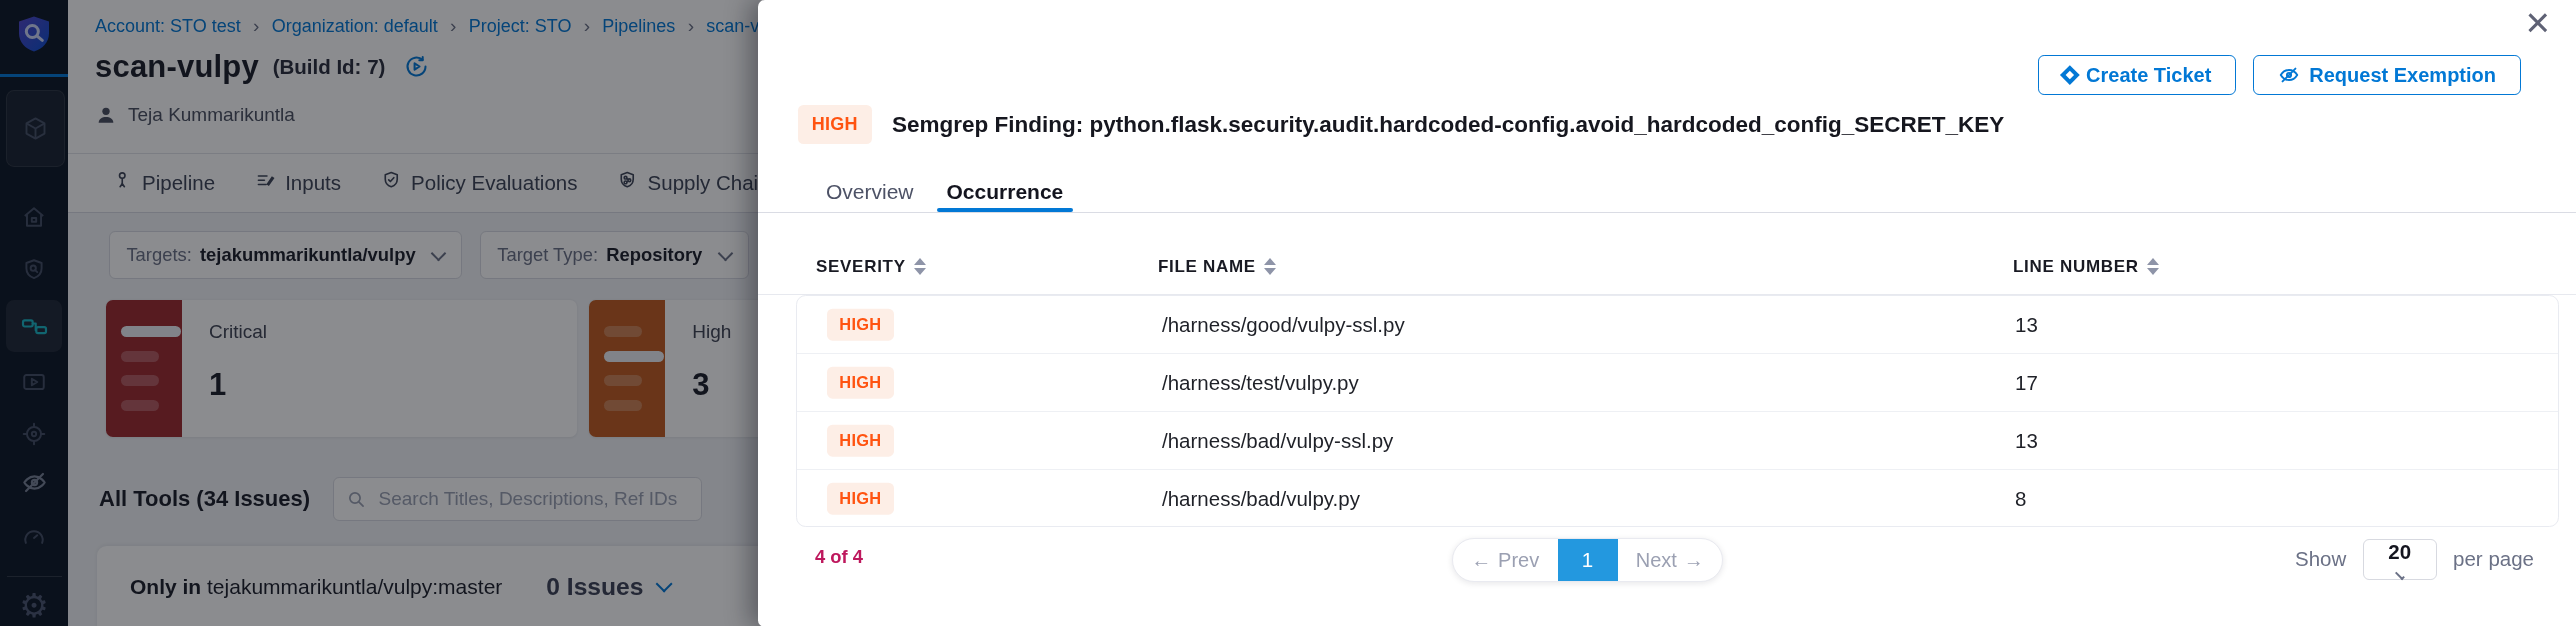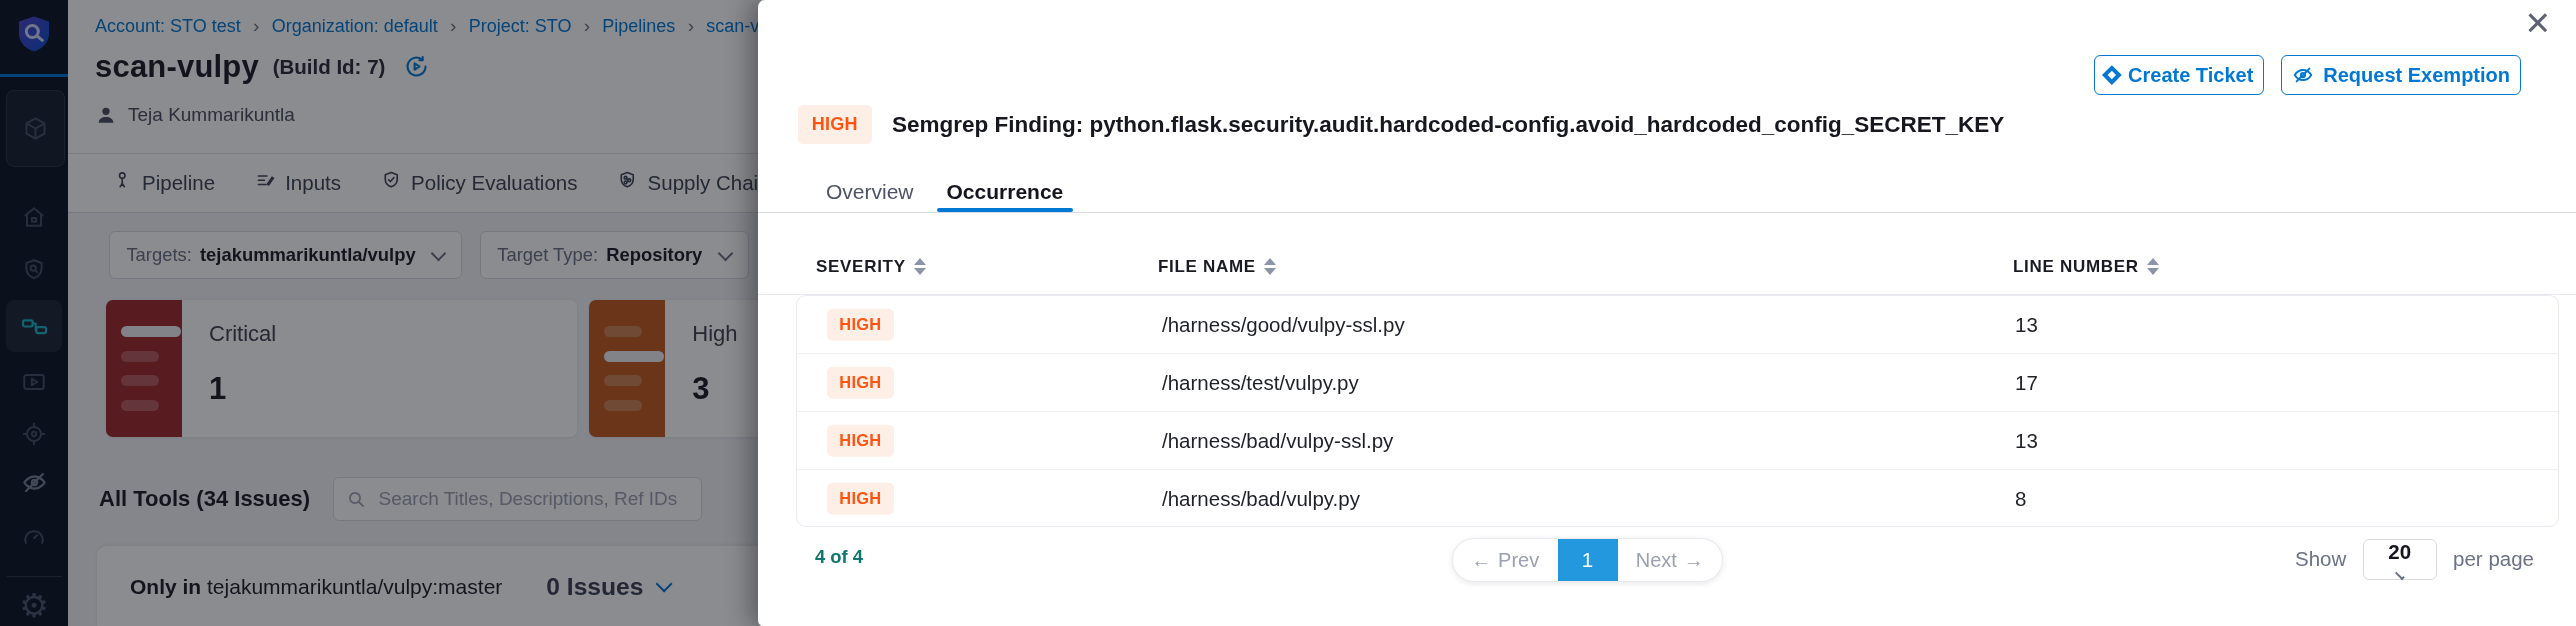--- a/index.html
+++ b/index.html
@@ -55,21 +55,21 @@
        border-bottom:2px solid #6b7186;transform:rotate(45deg) translate(-1.4px,-1.4px);margin-left:9.6px;}
 
   .cards{position:absolute;left:38px;top:300px;display:flex;gap:12.3px;}
   .sev-card{width:471px;height:137px;background:#ffffff;border-radius:6.8px;display:flex;
             box-shadow:0 0.7px 2.7px rgba(20,24,40,.08);}
   .sev-block{width:76px;border-radius:6.8px 0 0 6.8px;display:flex;flex-direction:column;
              justify-content:center;gap:13.7px;padding-left:15px;box-sizing:border-box;flex:none;}
   .sev-bar{height:11px;border-radius:5.5px;background:rgba(255,255,255,0.24);width:38px;}
   .sev-bar.hl{background:#edeff3;width:60px;}
   .sev-card .txt{padding:20.5px 0 0 27px;display:flex;flex-direction:column;}
-  .sev-label{font-size:22px;color:#3f4454;}
+  .sev-label{font-size:19px;color:#3f4454;}
   .sev-count{font-size:31px;font-weight:700;color:#1c1f2b;margin-top:24.6px;}
 
   .tools-row{position:absolute;left:31px;top:477px;display:flex;align-items:center;gap:23px;}
   .tools-title{font-size:22px;font-weight:700;color:#1c1f2b;white-space:nowrap;}
   .searchbox{width:369px;height:44px;background:#ffffff;border:0.7px solid #d8dae2;border-radius:6.1px;
              display:flex;align-items:center;padding:0 12.3px;gap:9.6px;box-sizing:border-box;}
   .searchbox input{border:0;outline:0;background:transparent;font-size:19px;flex:1;
                    font-family:"Liberation Sans",sans-serif;color:#1c1f2b;}
   .searchbox input::placeholder{color:#9aa0b2;}
 
@@ -84,21 +84,21 @@
 
   
   .backdrop{position:absolute;inset:0;background:rgba(8,10,16,0.47);z-index:50;}
   .modal{position:absolute;left:758px;top:0;width:1818px;height:627px;background:#ffffff;z-index:100;
          border-radius:6.8px 0 0 6.8px;box-shadow:-8.2px 0 23px rgba(10,12,20,.35);}
   .close-x{position:absolute;top:0px;right:26px;font-size:42px;color:#5f6275;line-height:1.1;cursor:pointer;}
 
   .m-actions{position:absolute;top:55px;right:55px;display:flex;gap:16.4px;}
   .btn{height:40px;box-sizing:border-box;border:1.4px solid #0278d5;border-radius:6.1px;background:#ffffff;
        color:#0278d5;font-size:20px;font-weight:700;display:flex;align-items:center;gap:9.6px;
-       padding:0 10px;white-space:nowrap;}
+       padding:0 24px;white-space:nowrap;}
   .dia{width:13.7px;height:13.7px;background:#0278d5;transform:rotate(45deg);position:relative;flex:none;}
   .dia::after{content:"";position:absolute;inset:4.1px;background:#ffffff;}
 
   .m-head{position:absolute;left:40px;top:105px;display:flex;align-items:center;gap:20.5px;}
   .badge{background:#fdeee6;color:#ff5310;font-weight:700;border-radius:5.5px;letter-spacing:0.3px;}
   .badge-h{font-size:18px;padding:9px 13.7px;}
   .m-title{font-size:22.5px;font-weight:700;color:#16171f;white-space:nowrap;}
 
   .m-tabs{position:absolute;left:68px;top:172px;height:40px;display:flex;gap:33px;align-items:center;
           font-size:21px;}
@@ -117,21 +117,21 @@
   .head-line{position:absolute;left:0;right:0;top:294px;height:1.4px;background:#e7e9ef;}
 
   .rows-box{position:absolute;left:38px;top:295px;width:1763px;height:232px;box-sizing:border-box;
             border:1.4px solid #e9ebf1;border-radius:9.6px;background:#ffffff;overflow:hidden;}
   .trow{position:relative;height:57px;}
   .trow + .trow{border-top:0.7px solid #eef0f4;}
   .badge-row{font-size:16.4px;padding:6.8px 12.3px;position:absolute;left:30px;top:50%;transform:translateY(-50%);}
   .cell-file{position:absolute;left:365px;top:50%;transform:translateY(-50%);font-size:20.5px;color:#1f2128;}
   .cell-line{position:absolute;left:1218px;top:50%;transform:translateY(-50%);font-size:20.5px;color:#1f2128;}
 
-  .pg-summary{position:absolute;left:57px;top:546px;font-size:18.4px;font-weight:600;color:#0f766e;}
+  .pg-summary{position:absolute;left:57px;top:546px;font-size:18.4px;font-weight:600;color:#be185d;}
   .pill{position:absolute;left:694px;top:538px;width:269px;height:42px;background:#ffffff;
         border:0.7px solid #e9eaf0;border-radius:22px;box-shadow:0 1.4px 6.8px rgba(20,24,40,.10);
         display:flex;align-items:stretch;overflow:hidden;}
   .pg-btn{flex:1;display:flex;align-items:center;justify-content:center;gap:6.8px;font-size:20px;
           color:#9ba0b2;white-space:nowrap;}
   .pg-page{width:60px;background:#2398df;color:#ffffff;font-size:20.5px;display:flex;align-items:center;
            justify-content:center;flex:none;}
   .show-group{position:absolute;right:42px;top:538px;height:42px;display:flex;align-items:center;gap:16.4px;
               font-size:20.5px;color:#6b7186;}
   .pagesize{width:74px;height:41px;box-sizing:border-box;border:0.7px solid #d7d9e0;border-radius:6.1px;

